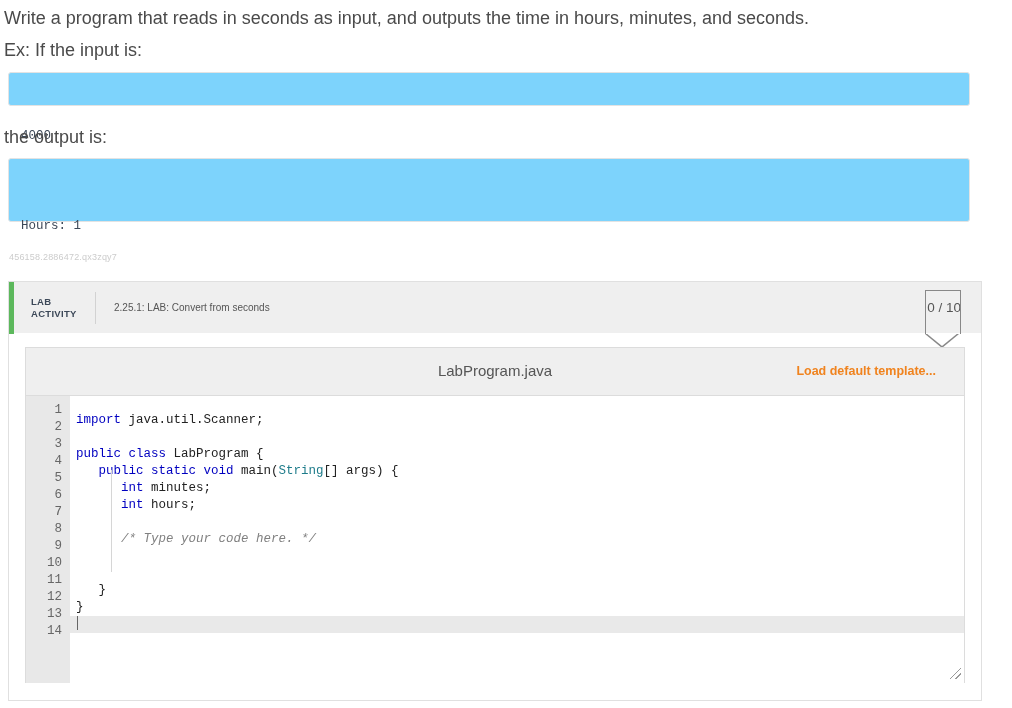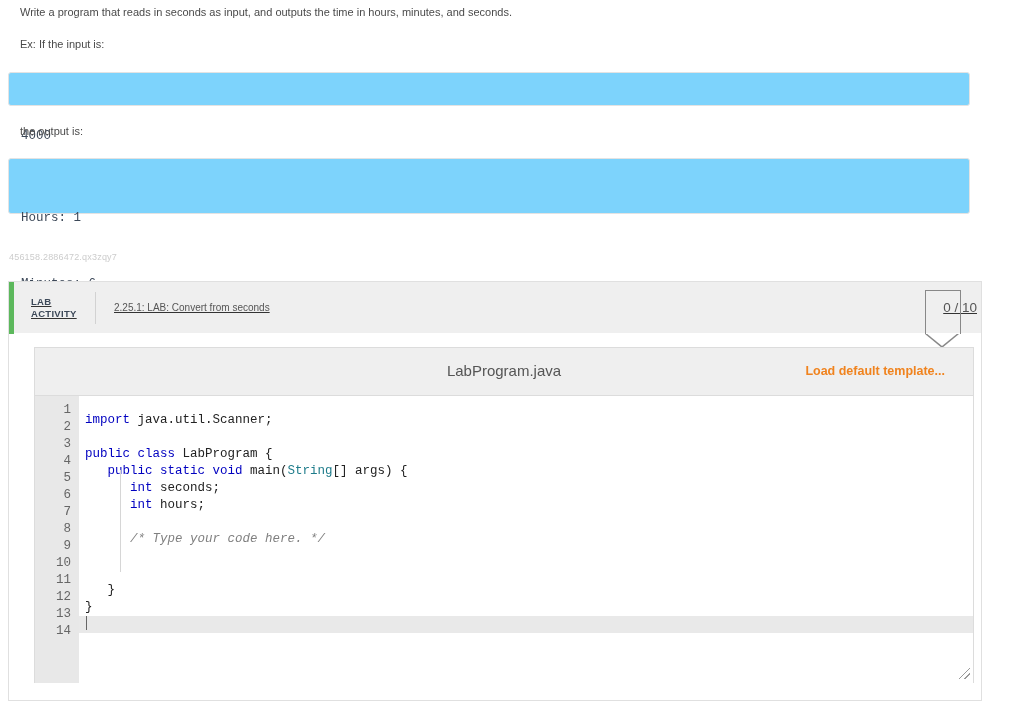--- a/index.html
+++ b/index.html
@@ -11,24 +11,24 @@
     width: 1012px;
     height: 708px;
     font-family: "Liberation Sans", sans-serif;
     color: #333333;
     overflow: hidden;
     position: relative;
   }
 
   
   .prompt-text {
-    font-size: 11px;
+    font-size: 18px;
     color: #4a4a4a;
     line-height: 1.45;
-    padding: 0 20px;
+    padding: 0 4px;
   }
   #desc-line { position: absolute; left: 0; top: 5px; }
   #ex-line   { position: absolute; left: 0; top: 37px; }
   #out-line  { position: absolute; left: 0; top: 124px; }
 
   .code-sample {
     position: absolute;
     left: 8px;
     width: 962px;
     background: #7dd3fc;
@@ -36,21 +36,21 @@
     border-radius: 3px;
     box-sizing: border-box;
     font-family: "Liberation Mono", monospace;
     font-size: 12.5px;
     color: #3c4858;
     padding: 10px 12px;
     line-height: 22px;
     white-space: pre;
   }
   #input-sample  { top: 72px; height: 34px; padding-top: 8px; }
-  #output-sample { top: 158px; height: 56px; padding-top: 4px; }
+  #output-sample { top: 158px; height: 64px; padding-top: 12px; }
 
   .sample-line { display: block; }
 
   .activity-id {
     position: absolute;
     left: 9px;
     top: 252px;
     font-size: 9px;
     color: #cccccc;
     letter-spacing: .2px;
@@ -69,21 +69,20 @@
     box-sizing: border-box;
   }
   .lab-header {
     position: relative;
     height: 52px;
     background: #efefef;
     border-top: 1px solid #e0e0e0;
     display: flex;
     align-items: center;
     box-sizing: border-box;
-    text-decoration: underline;
   }
   .green-accent {
     position: absolute;
     left: 0;
     top: 0;
     width: 5px;
     height: 52px;
     background: #5cb85c;
   }
   .lab-badge {
@@ -103,21 +102,21 @@
     margin-right: 18px;
   }
   .lab-title {
     font-size: 10px;
     color: #555555;
   }
   .lab-score {
     margin-left: auto;
     font-size: 13.5px;
     color: #555555;
-    padding-right: 4px;
+    padding-right: 20px;
   }
   .bookmark {
     position: absolute;
     right: 20px;
     top: 8px;
     width: 36px;
     height: 44px;
     background: transparent;
     border: 1px solid #888888;
     border-bottom: none;
@@ -150,21 +149,20 @@
   
   .editor-wrap {
     position: absolute;
     left: 16px;
     top: 66px;
     width: 940px;
     height: 336px;
     border: 1px solid #dcdcdc;
     background: #ffffff;
     box-sizing: border-box;
-    margin-left: 9px;
   }
   .editor-toolbar {
     position: relative;
     height: 47px;
     background: #efefef;
     border-bottom: 1px solid #dcdcdc;
   }
   .file-name {
     position: absolute;
     left: 0; right: 0;
@@ -317,21 +315,21 @@
         <span class="ln">12</span>
         <span class="ln">13</span>
         <span class="ln">14</span>
       </div>
 
       <div class="code-lines">
         <span class="cl"><span class="kw">import</span><span class="plain"> java.util.Scanner;</span></span>
         <span class="cl"></span>
         <span class="cl"><span class="kw">public class</span><span class="plain"> LabProgram {</span></span>
         <span class="cl"><span class="plain">   </span><span class="kw">public static void</span><span class="plain"> main(</span><span class="type">String</span><span class="plain">[] args) {</span></span>
-        <span class="cl"><span class="plain">      </span><span class="kw">int</span><span class="plain"> seconds;</span></span>
+        <span class="cl"><span class="plain">      </span><span class="kw">int</span><span class="plain"> minutes;</span></span>
         <span class="cl"><span class="plain">      </span><span class="kw">int</span><span class="plain"> hours;</span></span>
         <span class="cl"></span>
         <span class="cl"><span class="plain">      </span><span class="cmt">/* Type your code here. */</span></span>
         <span class="cl"></span>
         <span class="cl"></span>
         <span class="cl"><span class="plain">   }</span></span>
         <span class="cl"><span class="plain">}</span></span>
         <span class="cl active-line"><span class="cursor"></span></span>
       </div>
 

